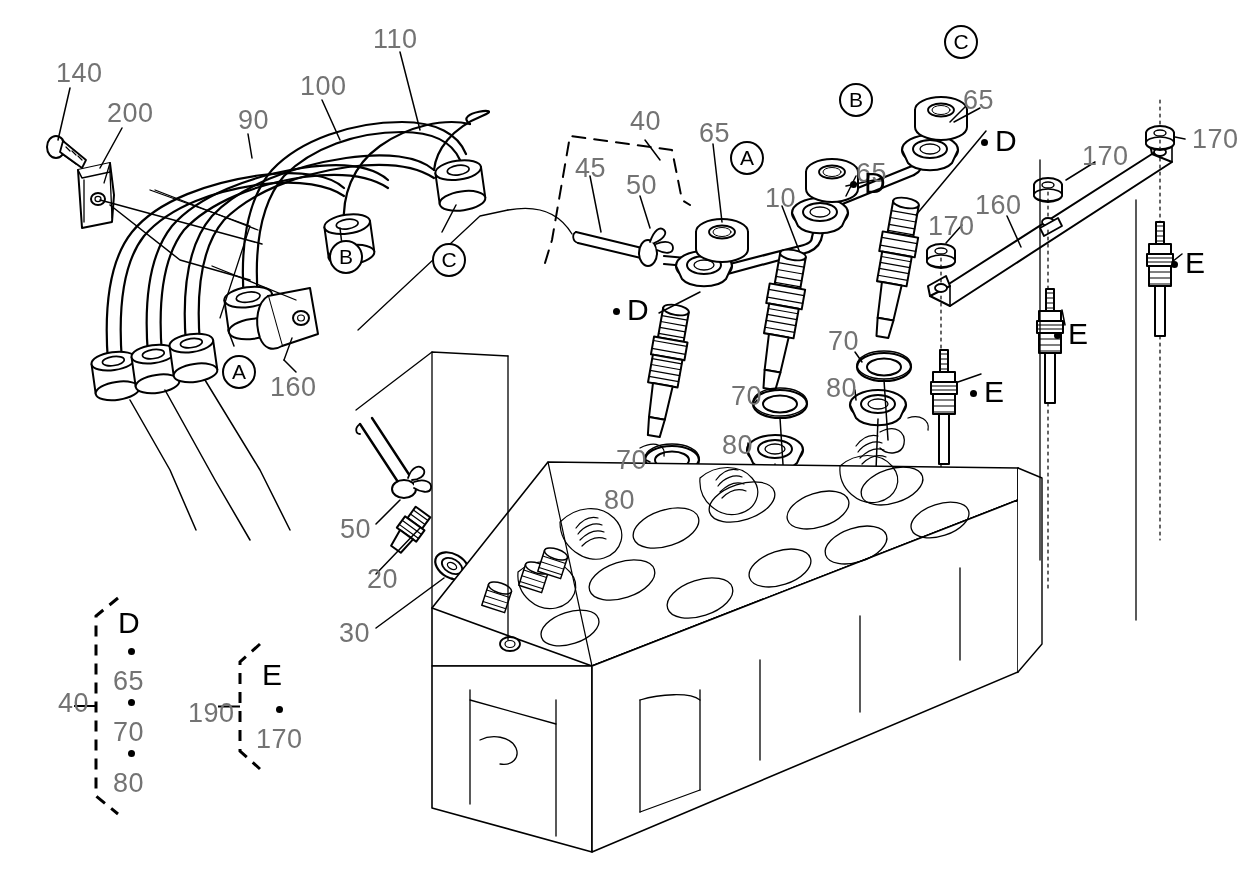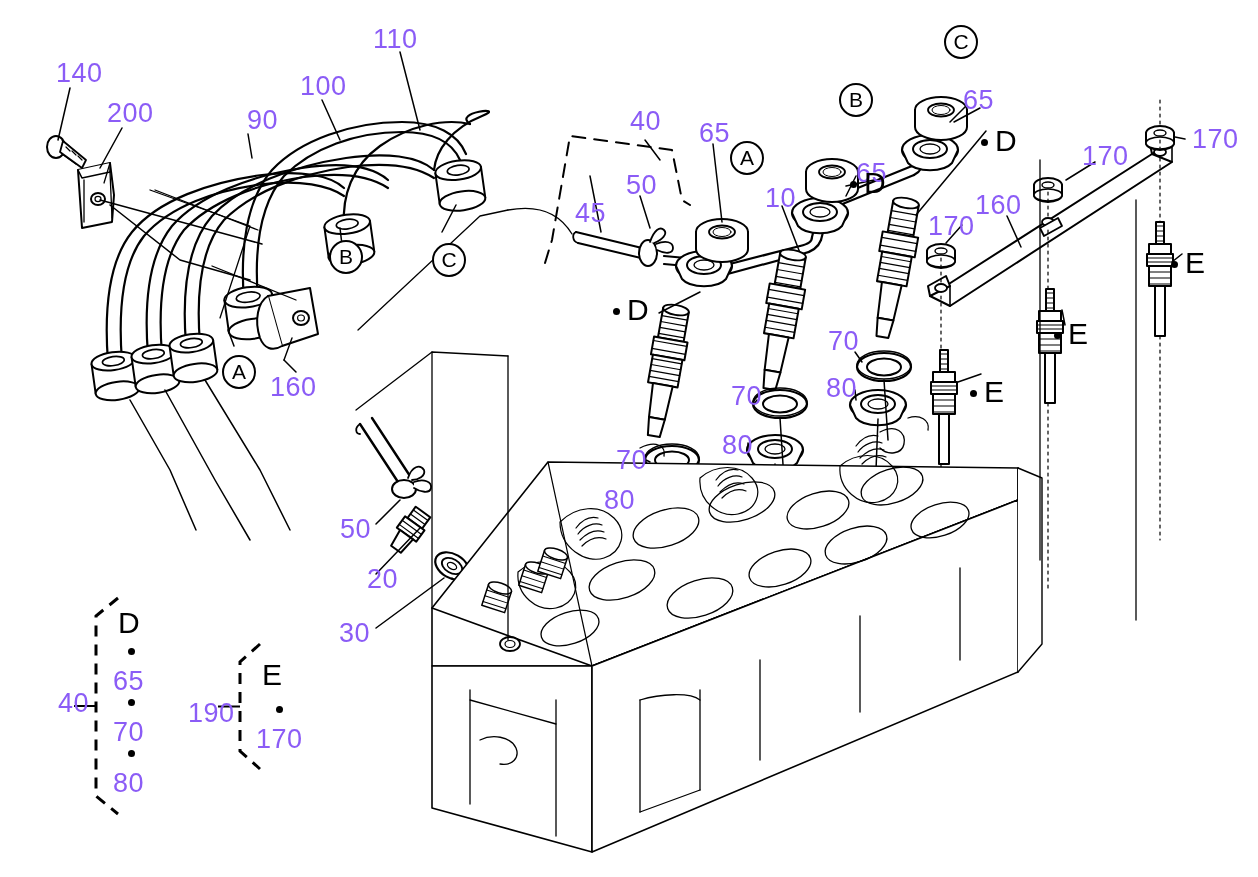--- a/index.html
+++ b/index.html
@@ -1,19 +1,19 @@
 <!DOCTYPE html>
 <html><head>
 <meta charset="utf-8">
 <style>
   html,body{margin:0;padding:0;background:#fff;}
   body{font-family:"Liberation Sans",sans-serif;}
   #page{position:relative;width:1258px;height:877px;background:#fff;overflow:hidden;}
   #art{position:absolute;left:0;top:0;width:1258px;height:877px;}
-  .lbl{position:absolute;font-family:"Liberation Sans",sans-serif;font-size:27px;color:#8b5cf6;
+  .lbl{position:absolute;font-family:"Liberation Sans",sans-serif;font-size:27px;color:#737373;
        line-height:1;white-space:nowrap;letter-spacing:.5px;}
   .cir{position:absolute;width:30px;height:30px;border:2.4px solid #000;border-radius:50%;
        display:flex;align-items:center;justify-content:center;font-size:21px;font-weight:400;
        font-family:"Liberation Sans",sans-serif;color:#000;background:#fff;}
   .kl{position:absolute;font-size:30px;font-family:"Liberation Sans",sans-serif;color:#000;line-height:1;}
   .dot{position:absolute;width:7px;height:7px;background:#000;border-radius:50%;}
 </style>
 </head>
 <body>
 
@@ -460,26 +460,26 @@
         <path d="M908,418 C920,414 930,420 928,430" fill="none"></path>
         <path d="M640,448 C656,440 666,446 664,456" fill="none"></path>
       </g>
 
     </g>
   </svg>
 
   <div id="callout-layer">
       <div class="lbl" style="left: 56px; top: 60px;">140</div>
       <div class="lbl" style="left: 107px; top: 100px;">200</div>
-      <div class="lbl" style="left: 238px; top: 107px; margin-left: 9px;">90</div>
+      <div class="lbl" style="left: 238px; top: 107px;">90</div>
       <div class="lbl" style="left: 300px; top: 73px;">100</div>
       <div class="lbl" style="left: 373px; top: 26px;">110</div>
       <div class="lbl" style="left: 270px; top: 374px;">160</div>
       <div class="lbl" style="left: 630px; top: 108px;">40</div>
-      <div class="lbl" style="left: 575px; top: 155px; margin-top: 45px;">45</div>
+      <div class="lbl" style="left: 575px; top: 155px;">45</div>
       <div class="lbl" style="left: 626px; top: 172px;">50</div>
       <div class="lbl" style="left: 699px; top: 120px;">65</div>
       <div class="lbl" style="left: 765px; top: 185px;">10</div>
       <div class="lbl" style="left: 856px; top: 160px;">65</div>
       <div class="lbl" style="left: 963px; top: 87px;">65</div>
       <div class="lbl" style="left: 928px; top: 213px;">170</div>
       <div class="lbl" style="left: 975px; top: 192px;">160</div>
       <div class="lbl" style="left: 1082px; top: 143px;">170</div>
       <div class="lbl" style="left: 1192px; top: 126px;">170</div>
       <div class="lbl" style="left: 616px; top: 447px;">70</div>

